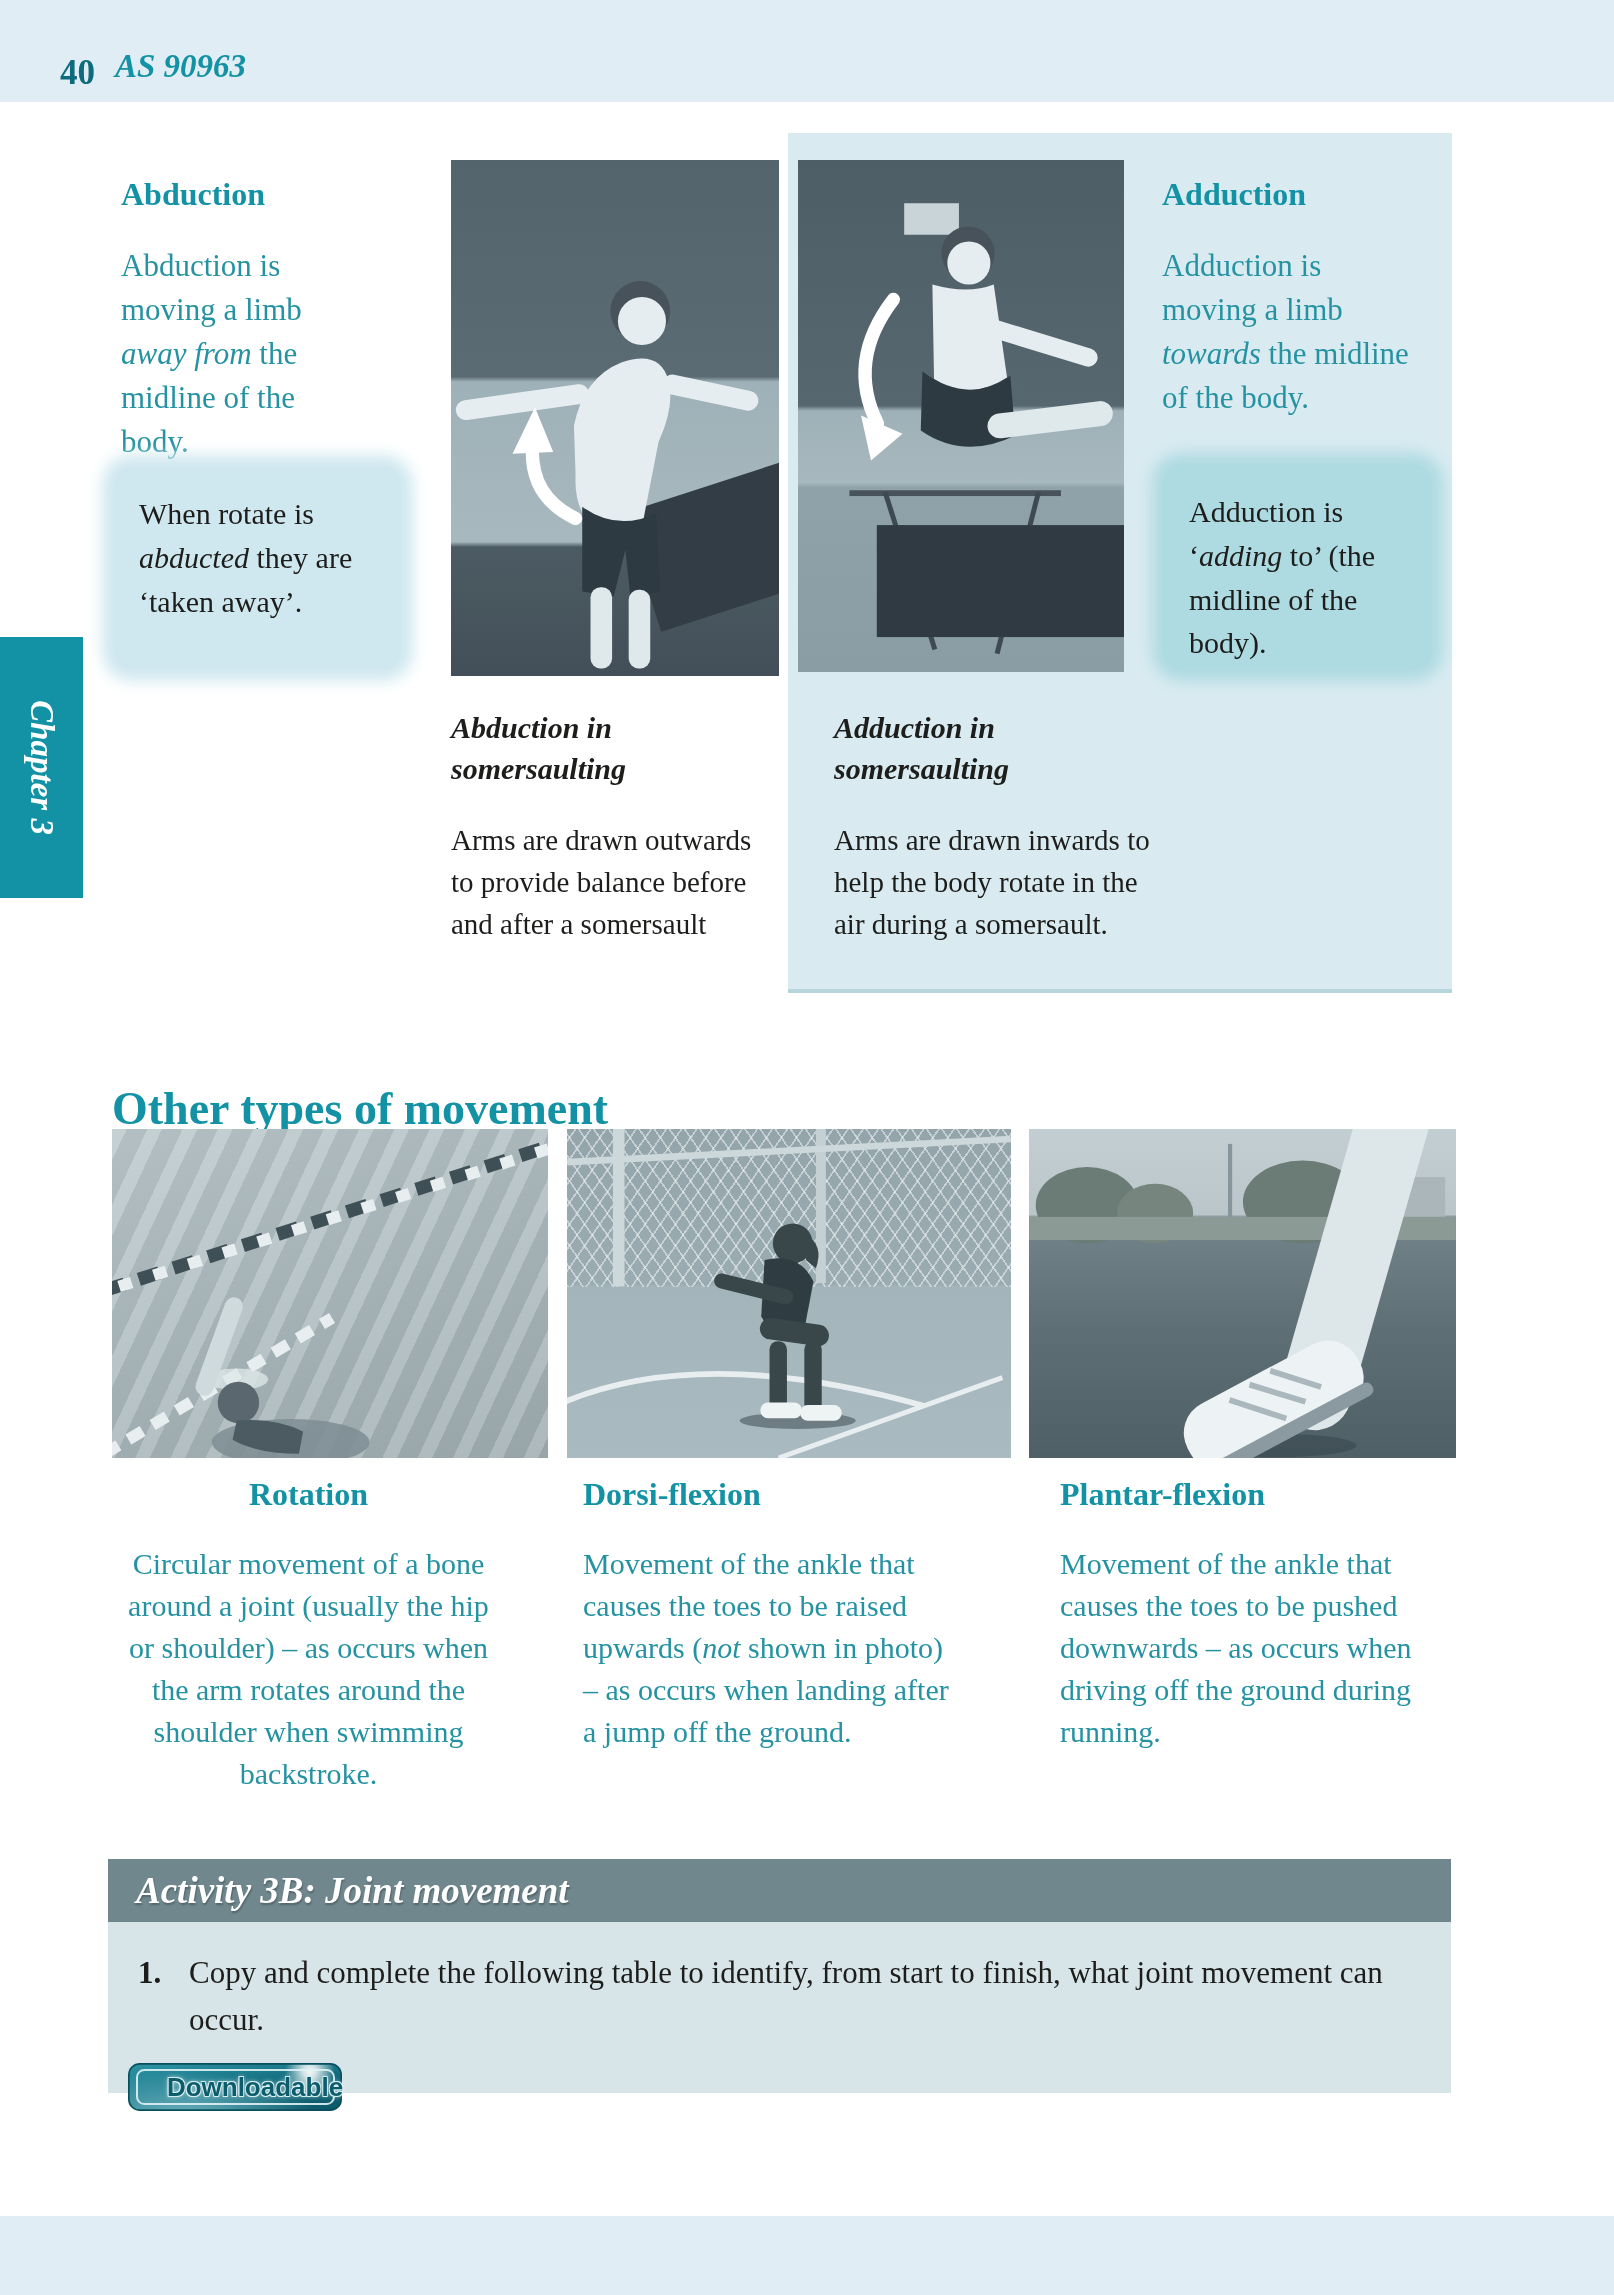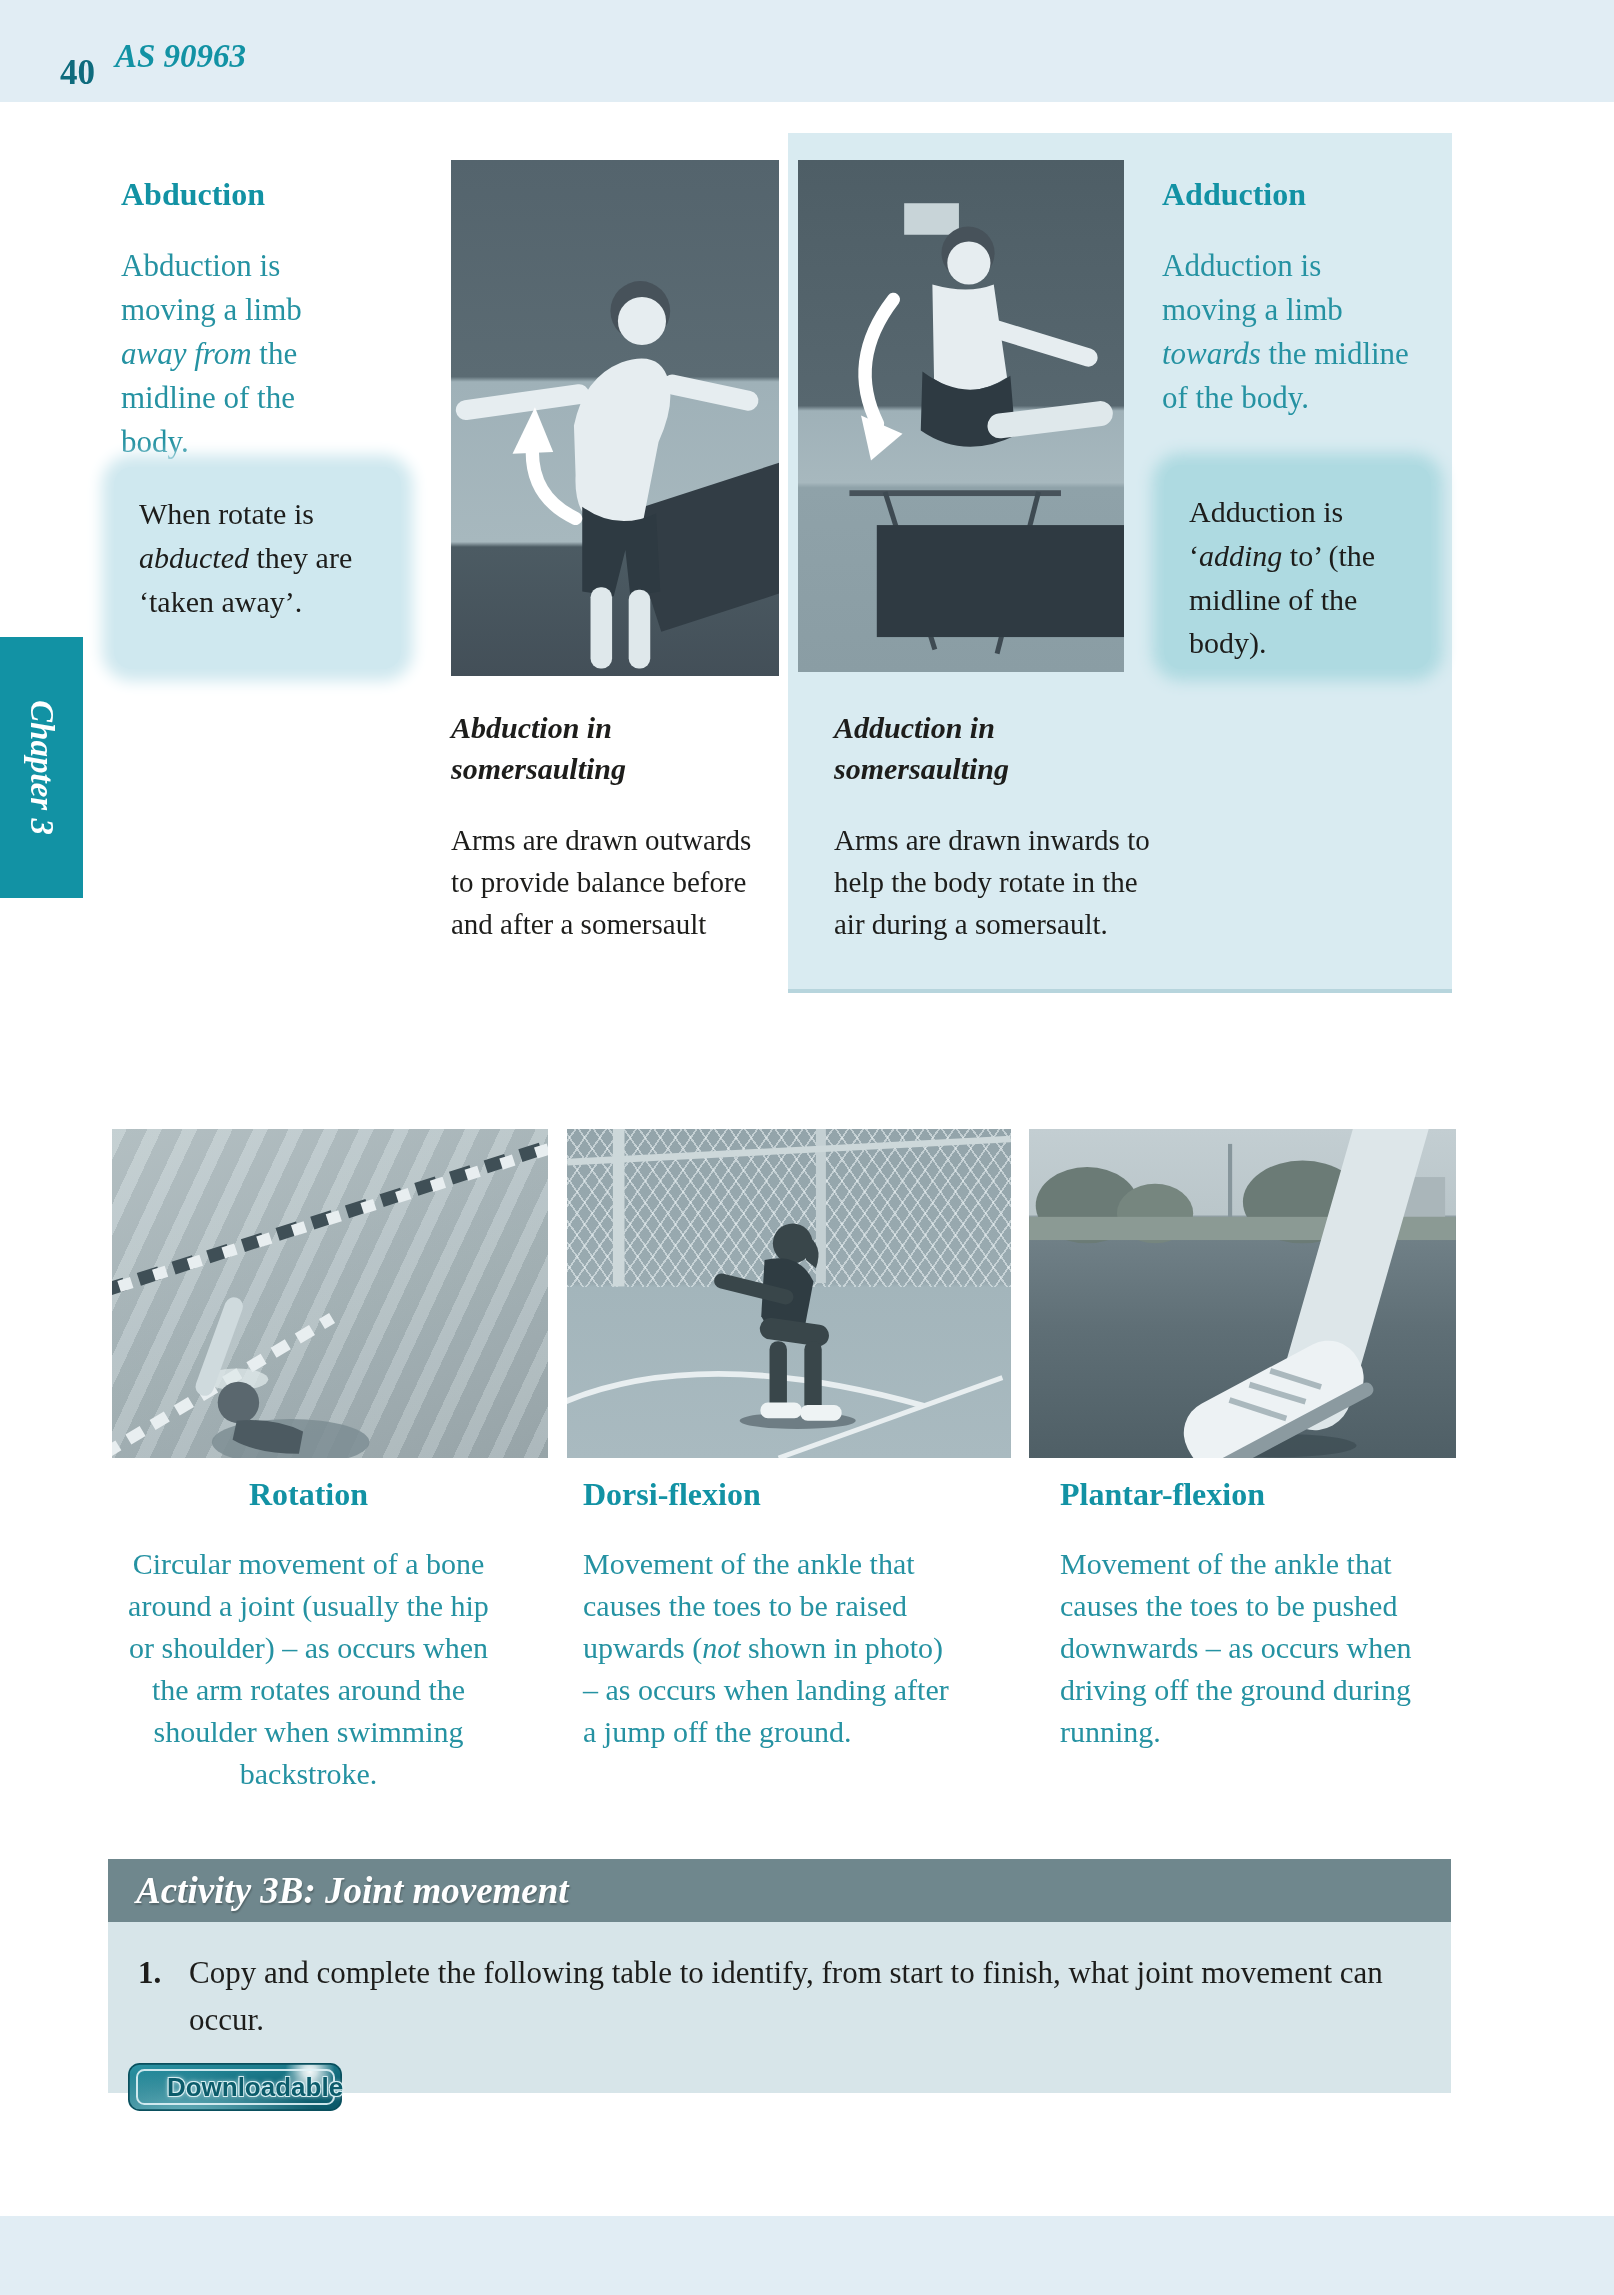--- a/index.html
+++ b/index.html
@@ -3,21 +3,21 @@
 <meta charset="utf-8">
 <style>
   html,body{margin:0;padding:0;background:#ffffff;}
   .page{position:relative;width:1615px;height:2295px;background:#fff;
         font-family:"Liberation Serif",serif;color:#221f1f;overflow:hidden;}
 
   
   .top-band{position:absolute;left:0;top:0;width:100%;height:102px;background:var(--band-blue,#e1edf4);}
   .footer-band{position:absolute;left:0;top:2216px;width:100%;height:80px;background:var(--band-blue,#e1edf4);}
   .page-num{position:absolute;left:60px;top:53px;font-size:35px;font-weight:bold;color:var(--dark-teal,#0e6b7d);}
-  .std-code{position:absolute;left:115px;top:38px;font-size:33px;font-weight:bold;font-style:italic;color:var(--accent-teal,#1292a4);}
+  .std-code{position:absolute;left:115px;top:48px;font-size:33px;font-weight:bold;font-style:italic;color:var(--accent-teal,#1292a4);}
   .footer-text{position:absolute;right:113px;top:2234px;font-size:27px;font-style:italic;color:var(--accent-teal,#1292a4);}
 
   
   .chapter-tab{position:absolute;left:0;top:637px;width:83px;height:261px;background:var(--accent-teal,#1292a4);
                display:flex;align-items:center;justify-content:center;}
   .chapter-tab span{transform:rotate(90deg);white-space:nowrap;color:#fff;font-style:italic;font-weight:bold;font-size:33px;}
 
   
   .def-col{position:absolute;width:232px;}
   #abd-col{left:121px;top:176px;}
@@ -165,20 +165,21 @@
 
   <div class="cap" id="abd-cap">
     <h4 class="cap-heading">Abduction in somersaulting</h4>
     <p class="cap-body">Arms are drawn outwards to provide balance before and after a somersault</p>
   </div>
   <div class="cap" id="add-cap">
     <h4 class="cap-heading">Adduction in somersaulting</h4>
     <p class="cap-body">Arms are drawn inwards to help the body rotate in the air during a somersault.</p>
   </div>
 
+  <h2 class="section-heading">Other types of movement</h2>
 
   <div class="photo" id="photo-rot">
     <div class="waves"></div>
     <svg width="436" height="329" viewBox="0 0 525 397">
       <line x1="-10" y1="195" x2="545" y2="15" stroke="#3f4f56" stroke-width="16" stroke-dasharray="26 18"></line>
       <line x1="8" y1="190" x2="545" y2="18" stroke="#e8eef0" stroke-width="14" stroke-dasharray="16 28"></line>
       <line x1="-10" y1="392" x2="265" y2="228" stroke="#e8eef0" stroke-width="14" stroke-dasharray="20 14"></line>
       <g>
         <ellipse cx="215" cy="378" rx="95" ry="28" fill="#7d8d93" opacity="0.85"></ellipse>
         <ellipse cx="150" cy="302" rx="38" ry="13" fill="#dfe8ea" opacity="0.75"></ellipse>

